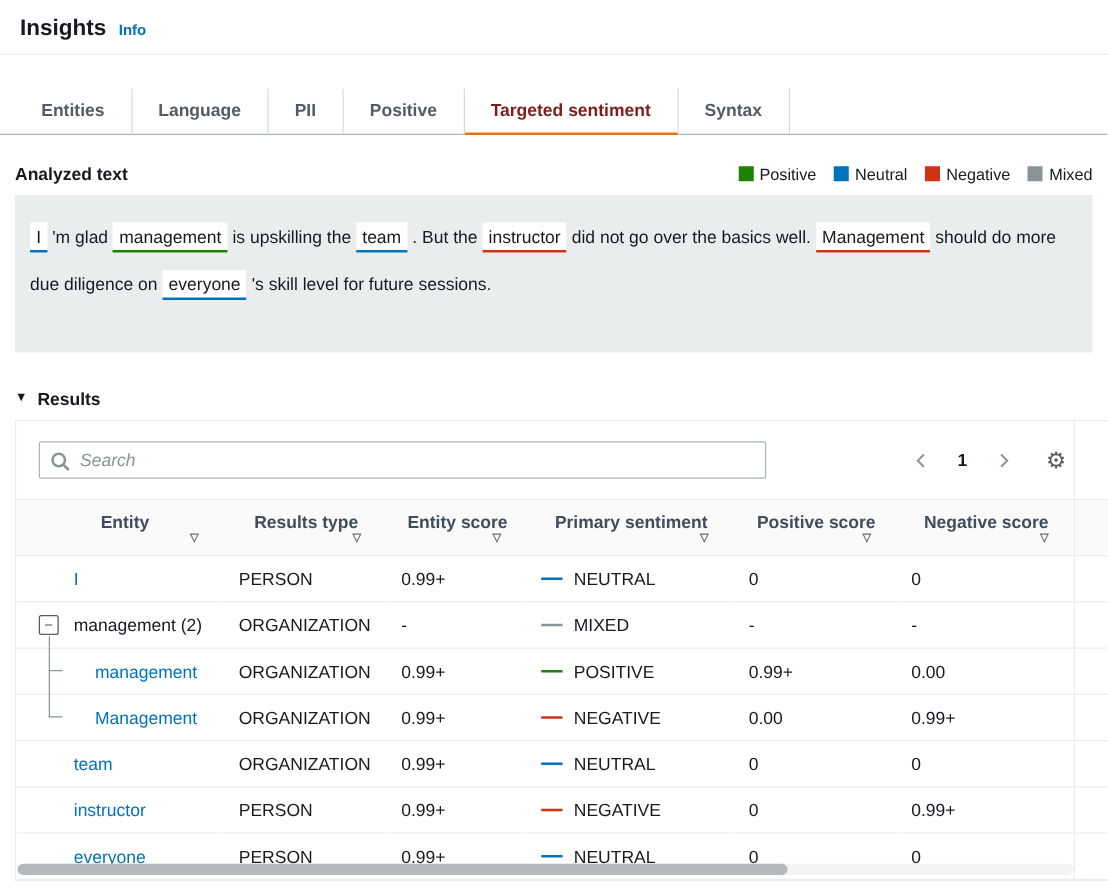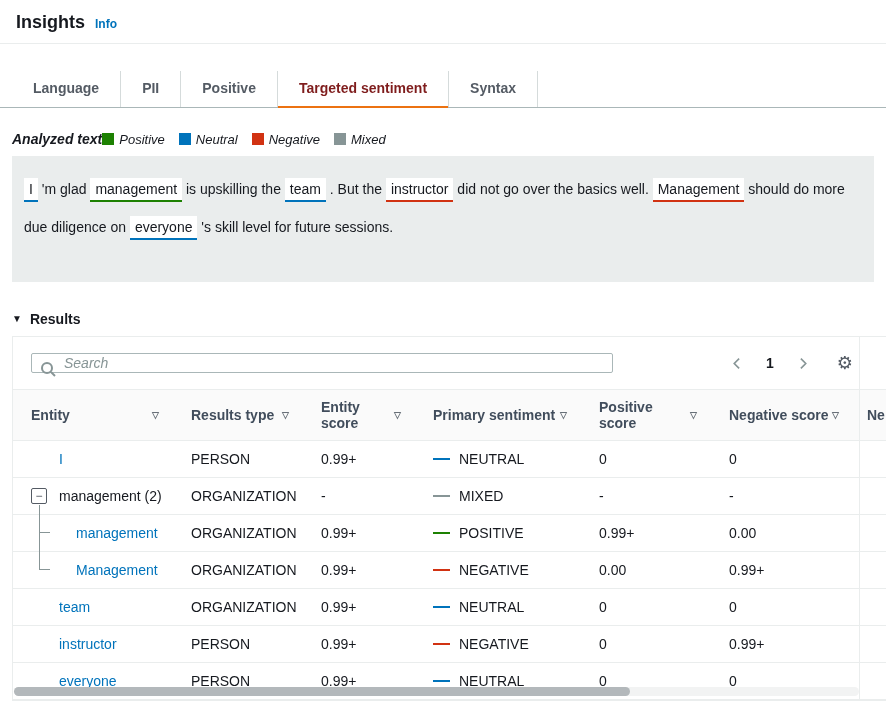--- a/index.html
+++ b/index.html
@@ -14,21 +14,21 @@
   .title { font-size:18px; font-weight:bold; }
   .info-link { font-size:12px; font-weight:bold; color:#0073bb; cursor:pointer; }
 
   
   .tabs { display:flex; margin-top:27px; border-bottom:1px solid #aab7b8; padding-left:12px; }
   .tab { font-size:14px; font-weight:bold; color:#545b64; padding:9px 21px 11px; border-right:1px solid #d5dbdb; cursor:pointer; position:relative; white-space:nowrap; }
   .tab.active { color:#7f1d1d; }
   .tab.active::after { content:""; position:absolute; left:0; right:0; bottom:-1px; height:2px; background:#ec7211; }
 
   
-  .an-head { display:flex; align-items:center; margin:22px 12px 8px; height:18px;font-style:italic; }
+  .an-head { display:flex; justify-content:space-between; align-items:center; margin:22px 12px 8px; height:18px; }
   .an-label { font-size:14px; font-weight:bold; }
   .legend { display:flex; gap:14px; align-items:center; }
   .legend-item { display:flex; align-items:center; gap:5px; font-size:13px; }
   .sw { width:12px; height:12px; display:inline-block; }
   .sw.positive { background:#1d8102; } .sw.neutral { background:#0073bb; }
   .sw.negative { background:#d13212; } .sw.mixed { background:#879596; }
   .text-box { margin:0 12px; background:#eaeded; padding:14px 12px; height:126px; line-height:38px; overflow:hidden; }
   .ent { background:#fff; padding:3px 5px; border-bottom:2px solid; }
   .ent.neu { border-color:#0073bb; } .ent.pos { border-color:#1d8102; } .ent.neg { border-color:#d13212; }
 
@@ -36,32 +36,32 @@
   .results-head { display:flex; align-items:center; gap:8px; margin:28px 12px 9px; cursor:pointer; height:17px; }
   .caret { font-size:10px; color:#16191f; }
   .results-label { font-size:14px; font-weight:bold; }
 
   
   .card { position:relative; margin-left:12px; width:976px; border:1px solid #eaeded; background:#fff; }
   .col-divider { position:absolute; left:846px; top:0; bottom:0; width:1px; background:#eaeded; }
   .toolbar { display:flex; align-items:center; justify-content:space-between; padding:16px 134px 16px 18px; }
   .search-wrap { position:relative; width:582px; }
   .search-wrap svg { position:absolute; left:9px; top:8px; }
-  .search-input { width:100%; height:20px; border:1px solid #aab7b8; border-radius:2px; padding:0 8px 0 32px; font-size:14px; font-family:"Liberation Sans", sans-serif; color:#16191f; outline:none; }
+  .search-input { width:100%; height:30px; border:1px solid #aab7b8; border-radius:2px; padding:0 8px 0 32px; font-size:14px; font-family:"Liberation Sans", sans-serif; color:#16191f; outline:none; }
   .search-input::placeholder { font-style:italic; color:#879596; }
   .pager { display:flex; align-items:center; gap:20px; }
   .pg-btn { background:none; border:none; cursor:pointer; display:flex; align-items:center; padding:2px; }
   .pg-num { font-size:14px; font-weight:bold; color:#16191f; cursor:pointer; }
   .gear { font-size:18px; color:#545b64; background:none; border:none; cursor:pointer; margin-left:6px; line-height:1; }
 
   table { border-collapse:collapse; width:976px; table-layout:fixed; }
   thead th { background:#fafafa; border-top:1px solid #eaeded; border-bottom:1px solid #eaeded; font-size:14px; font-weight:bold; color:#414d5c; text-align:left; padding:9px 10px 9px 12px; }
   thead th:first-child { padding-left:18px; }
   thead th.last { padding-left:8px; }
-  .th-inner { display:flex; align-items:center; }
+  .th-inner { display:flex; align-items:center;flex-direction:column; }
   .sort-icon { margin-left:auto; color:#687078; font-size:9px; padding-right:10px; cursor:pointer; }
   tbody td { border-bottom:1px solid #eaeded; font-size:14px; padding:0 10px 0 12px; height:36px; vertical-align:middle; background:#fff; }
   tbody td:first-child { padding:0; }
   .ecell { position:relative; display:flex; align-items:center; height:36px; }
   .elink { color:#0073bb; text-decoration:none; cursor:pointer; }
   .lvl0 { margin-left:46px; }
   .lvl1 { margin-left:63px; }
   .egroup { margin-left:0; color:#16191f; }
   .toggle { width:16px; height:16px; margin-left:18px; margin-right:12px; border:1px solid #545b64; border-radius:2px; background:#fff; color:#545b64; font-size:12px; line-height:13px; text-align:center; cursor:pointer; padding:0; }
   .vline-below { position:absolute; left:26px; top:27px; height:9px; width:1px; background:#879596; }
@@ -79,20 +79,21 @@
 </style>
 </head>
 <body>
 
 <header class="top">
   <span class="title">Insights</span>
   <a class="info-link">Info</a>
 </header>
 
 <nav class="tabs">
+  <span class="tab">Entities</span>
   <span class="tab">Language</span>
   <span class="tab">PII</span>
   <span class="tab">Positive</span>
   <span class="tab active">Targeted sentiment</span>
   <span class="tab">Syntax</span>
 </nav>
 
 <div class="an-head">
   <span class="an-label">Analyzed text</span>
   <div class="legend">

